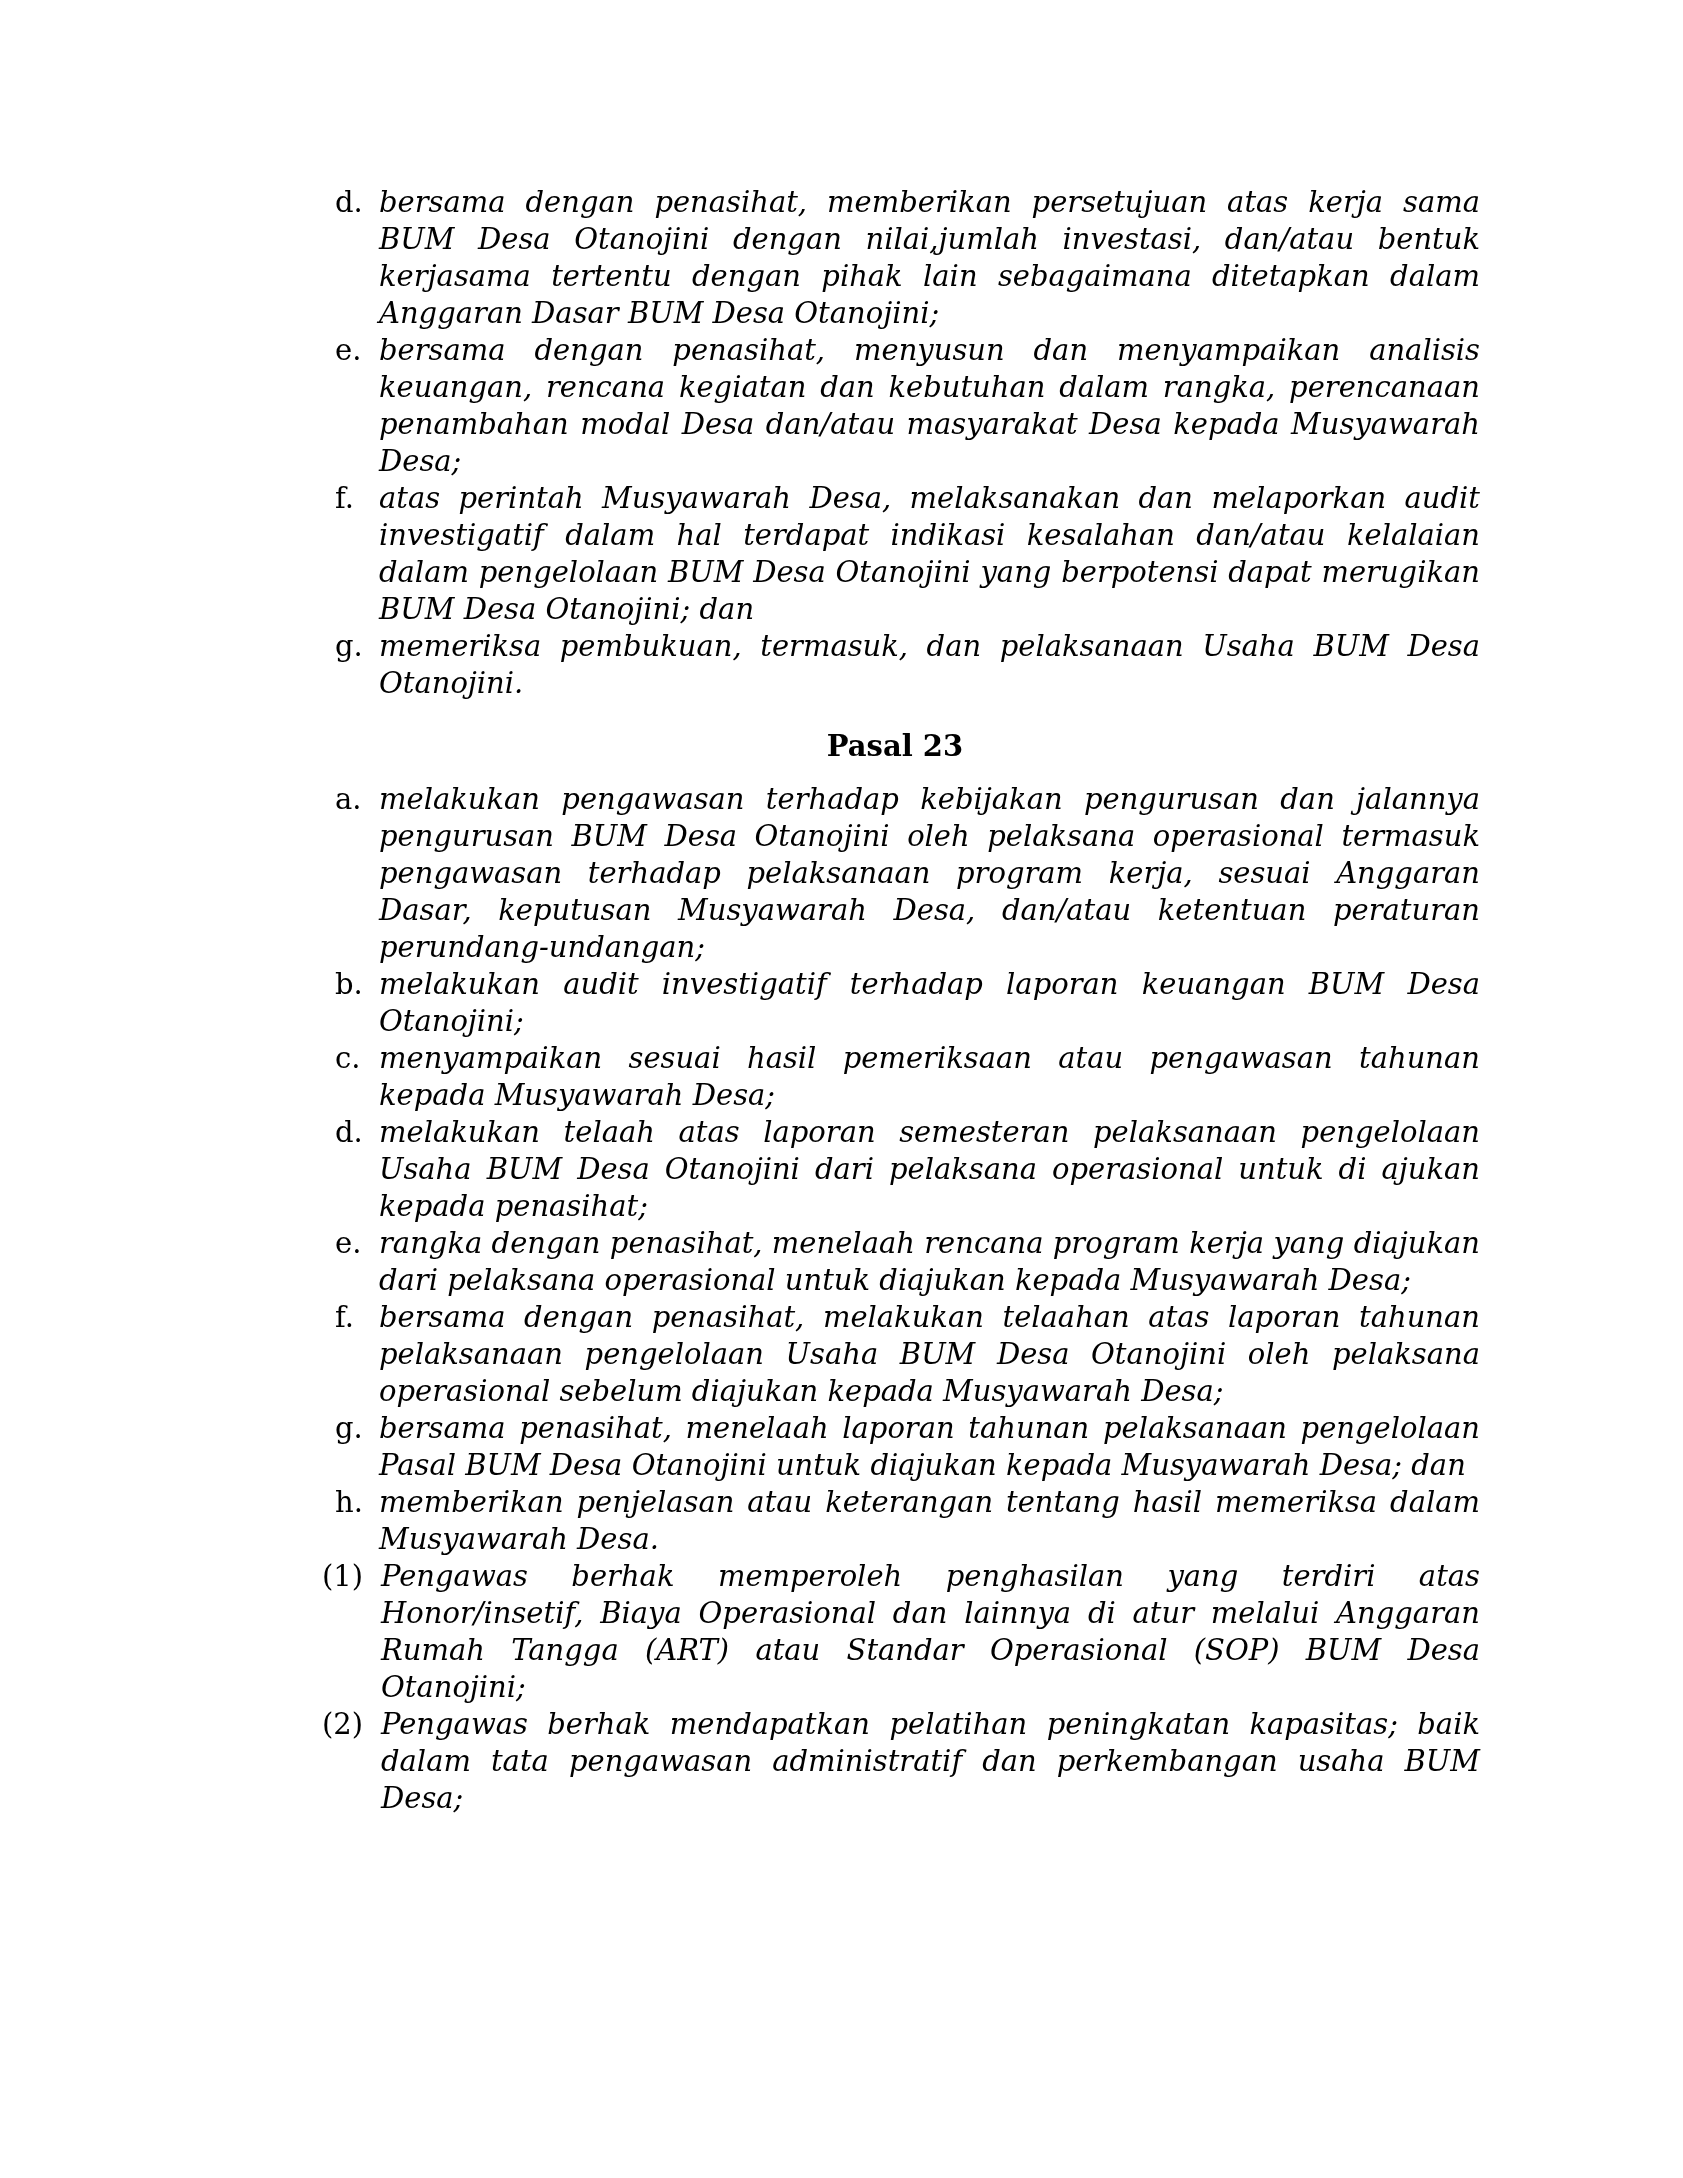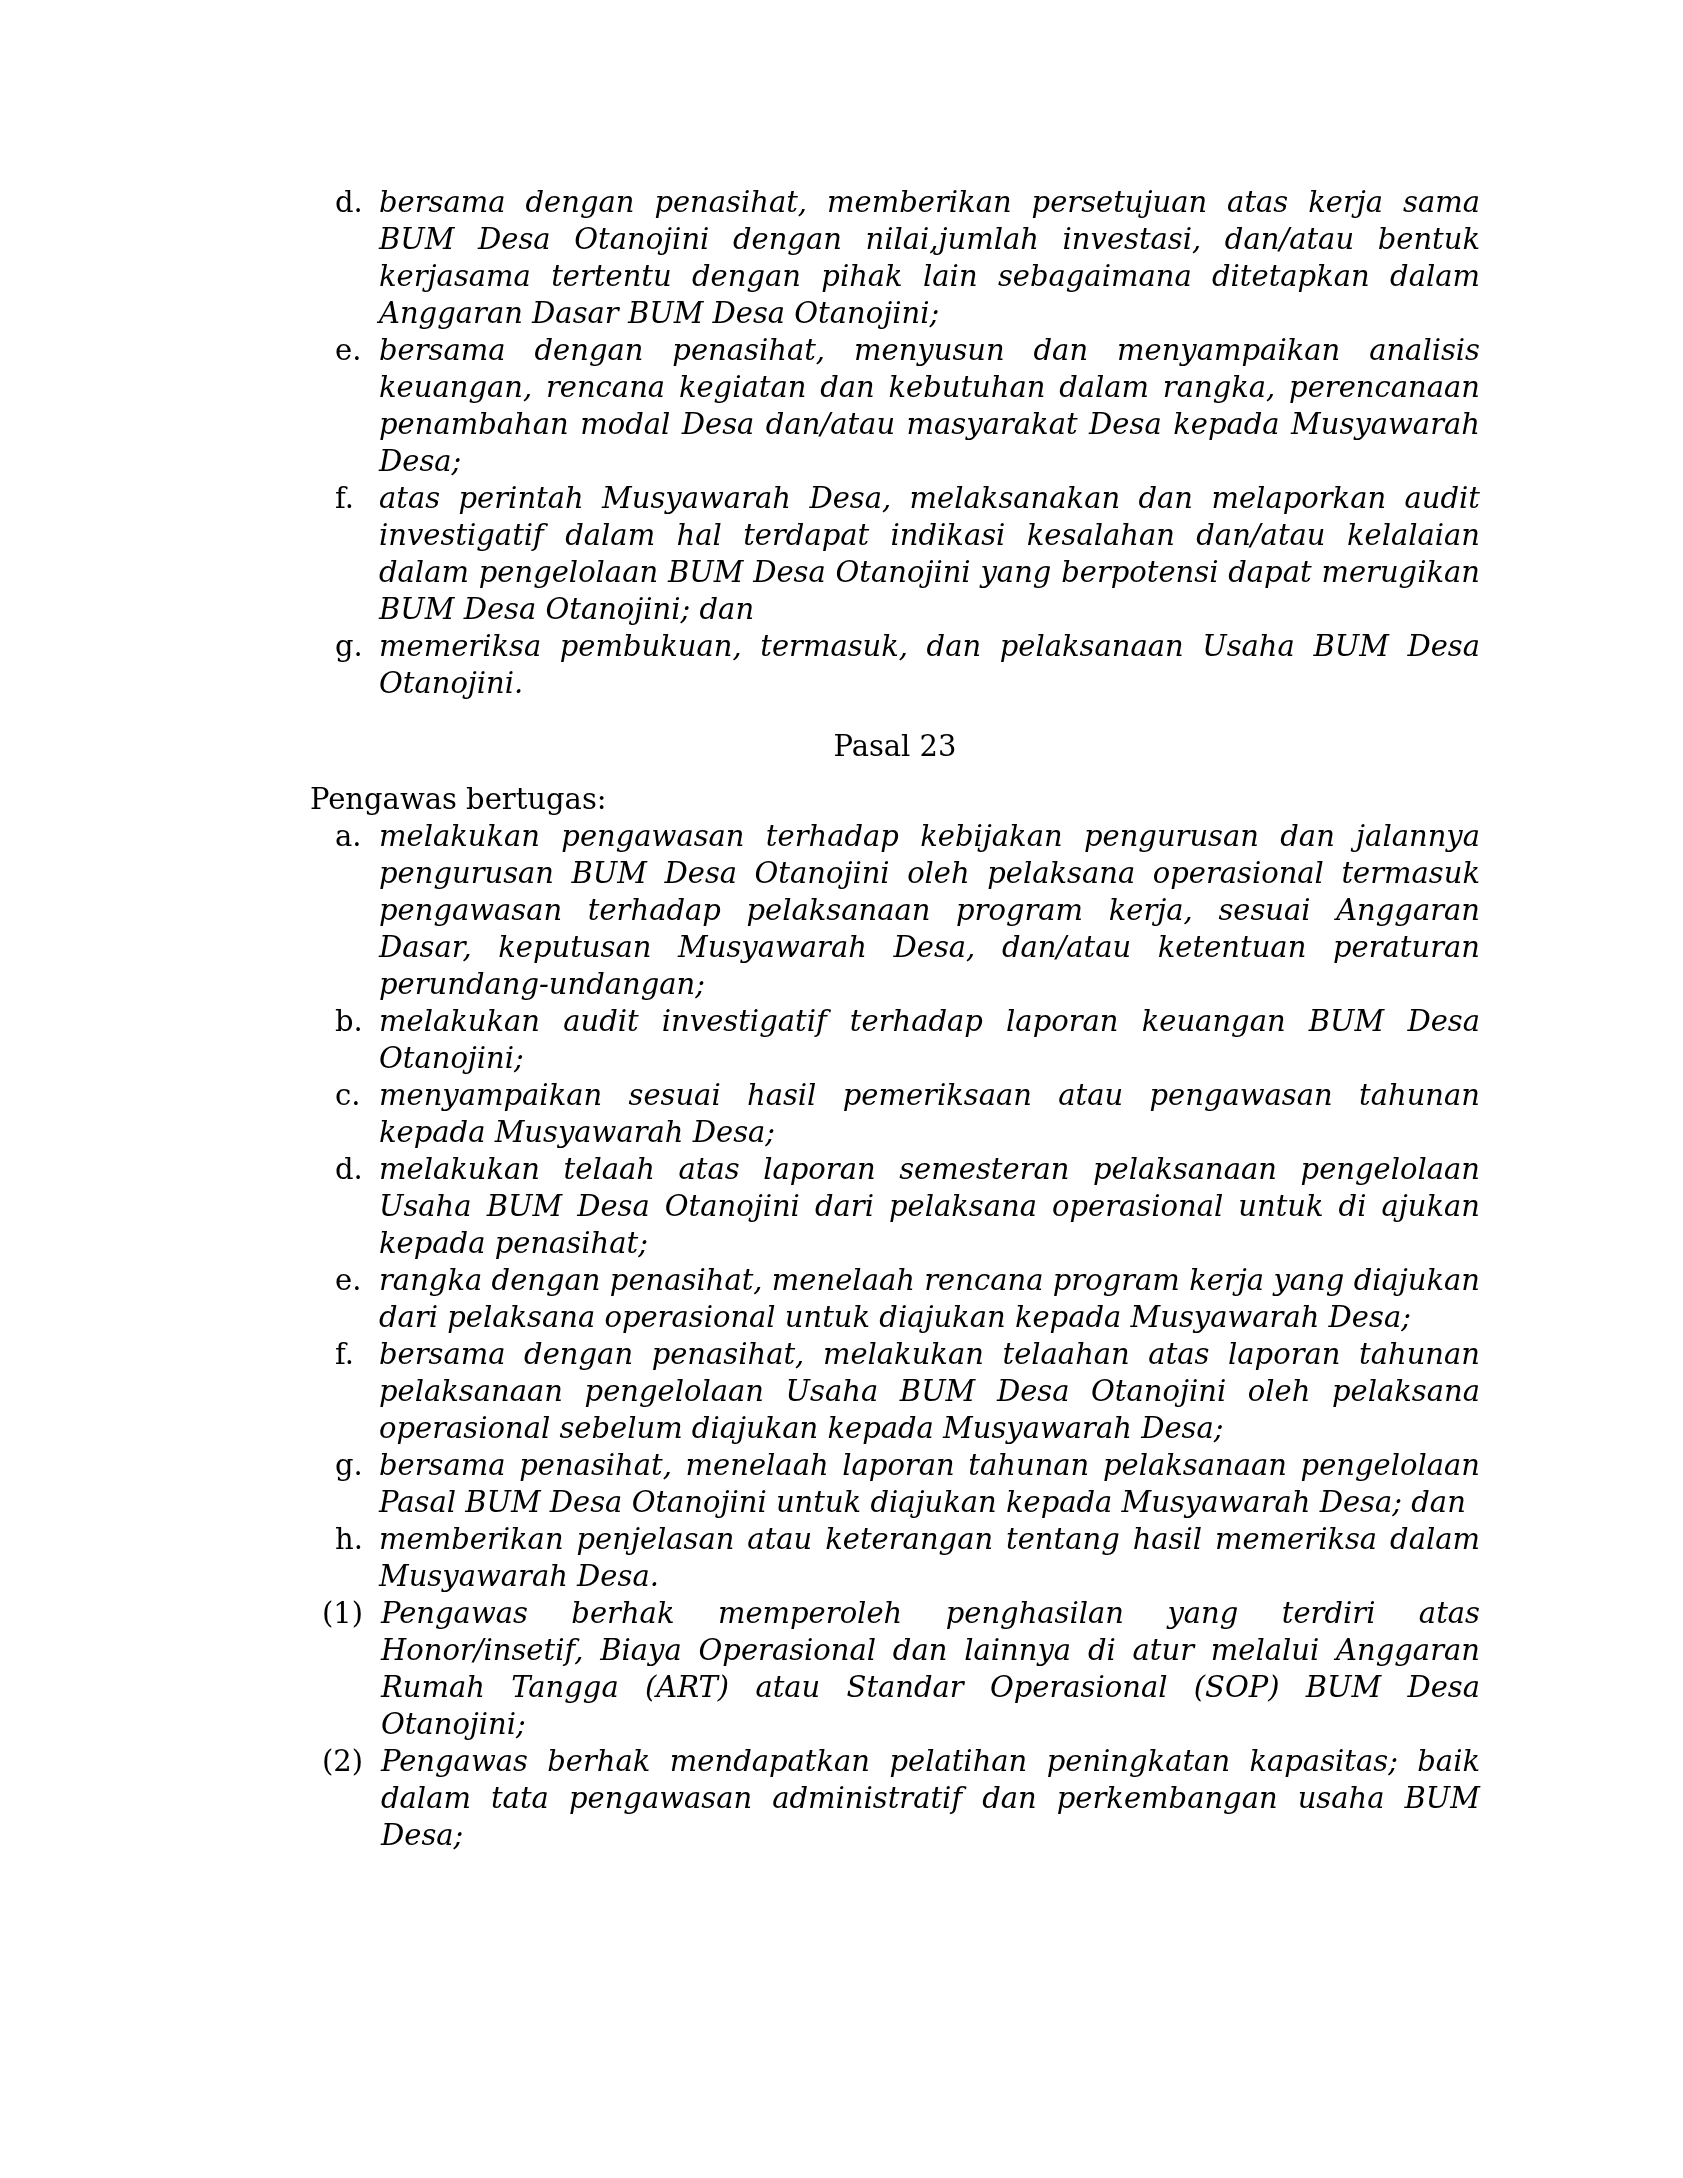--- a/index.html
+++ b/index.html
@@ -40,21 +40,21 @@
     white-space: nowrap;
   }
   .item-text {
     flex: 1 1 auto;
     text-align: justify;
     text-justify: inter-word;
     font-style: italic;
   }
   .pasal-heading {
     text-align: center;
-    font-weight: normal;
+    font-weight: bold;
     font-size: 29px;
     margin: 26px 0 16px 0;
   }
   .pasal-heading.second {
     margin: 42px 0 6px 0;
   }
   .intro {
     margin: 0;
     text-align: left;
   }
@@ -78,21 +78,20 @@
         <span class="marker">f.</span>
         <div class="item-text">atas perintah Musyawarah Desa, melaksanakan dan melaporkan audit investigatif dalam hal terdapat indikasi kesalahan dan/atau kelalaian dalam pengelolaan BUM Desa Otanojini yang berpotensi dapat merugikan BUM Desa Otanojini; dan</div>
       </div>
       <div class="doc-item">
         <span class="marker">g.</span>
         <div class="item-text">memeriksa pembukuan, termasuk, dan pelaksanaan Usaha BUM Desa Otanojini.</div>
       </div>
     </div>
 
     <h3 class="pasal-heading">Pasal 23</h3>
-    <p class="intro">Pengawas bertugas:</p>
 
     <div class="doc-list letters">
       <div class="doc-item">
         <span class="marker">a.</span>
         <div class="item-text">melakukan pengawasan terhadap kebijakan pengurusan dan jalannya pengurusan BUM Desa Otanojini oleh pelaksana operasional termasuk pengawasan terhadap pelaksanaan program kerja, sesuai Anggaran Dasar, keputusan Musyawarah Desa, dan/atau ketentuan peraturan perundang-undangan;</div>
       </div>
       <div class="doc-item">
         <span class="marker">b.</span>
         <div class="item-text">melakukan audit investigatif terhadap laporan keuangan BUM Desa Otanojini;</div>
       </div>

